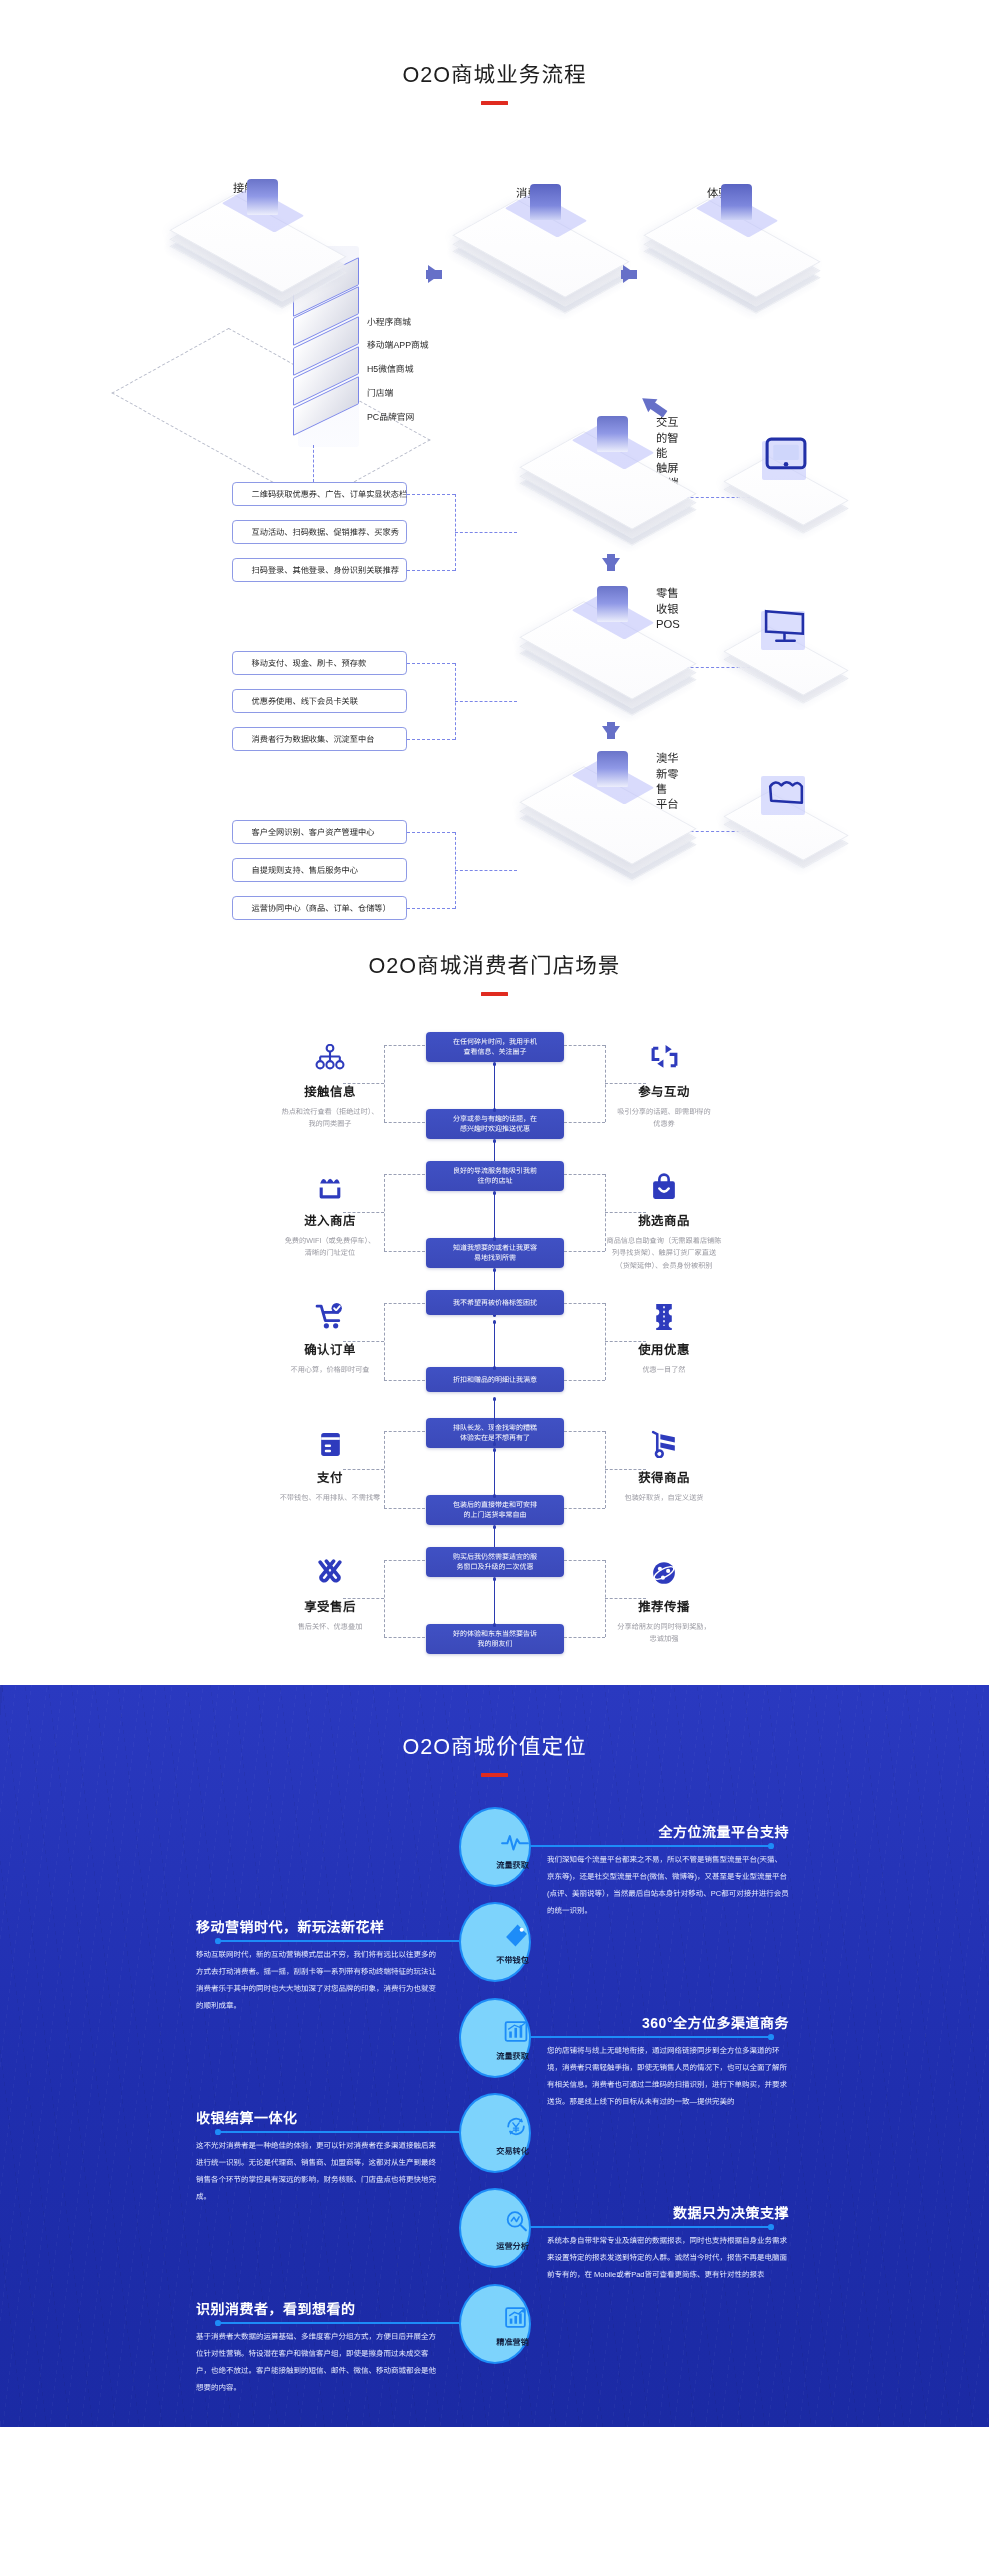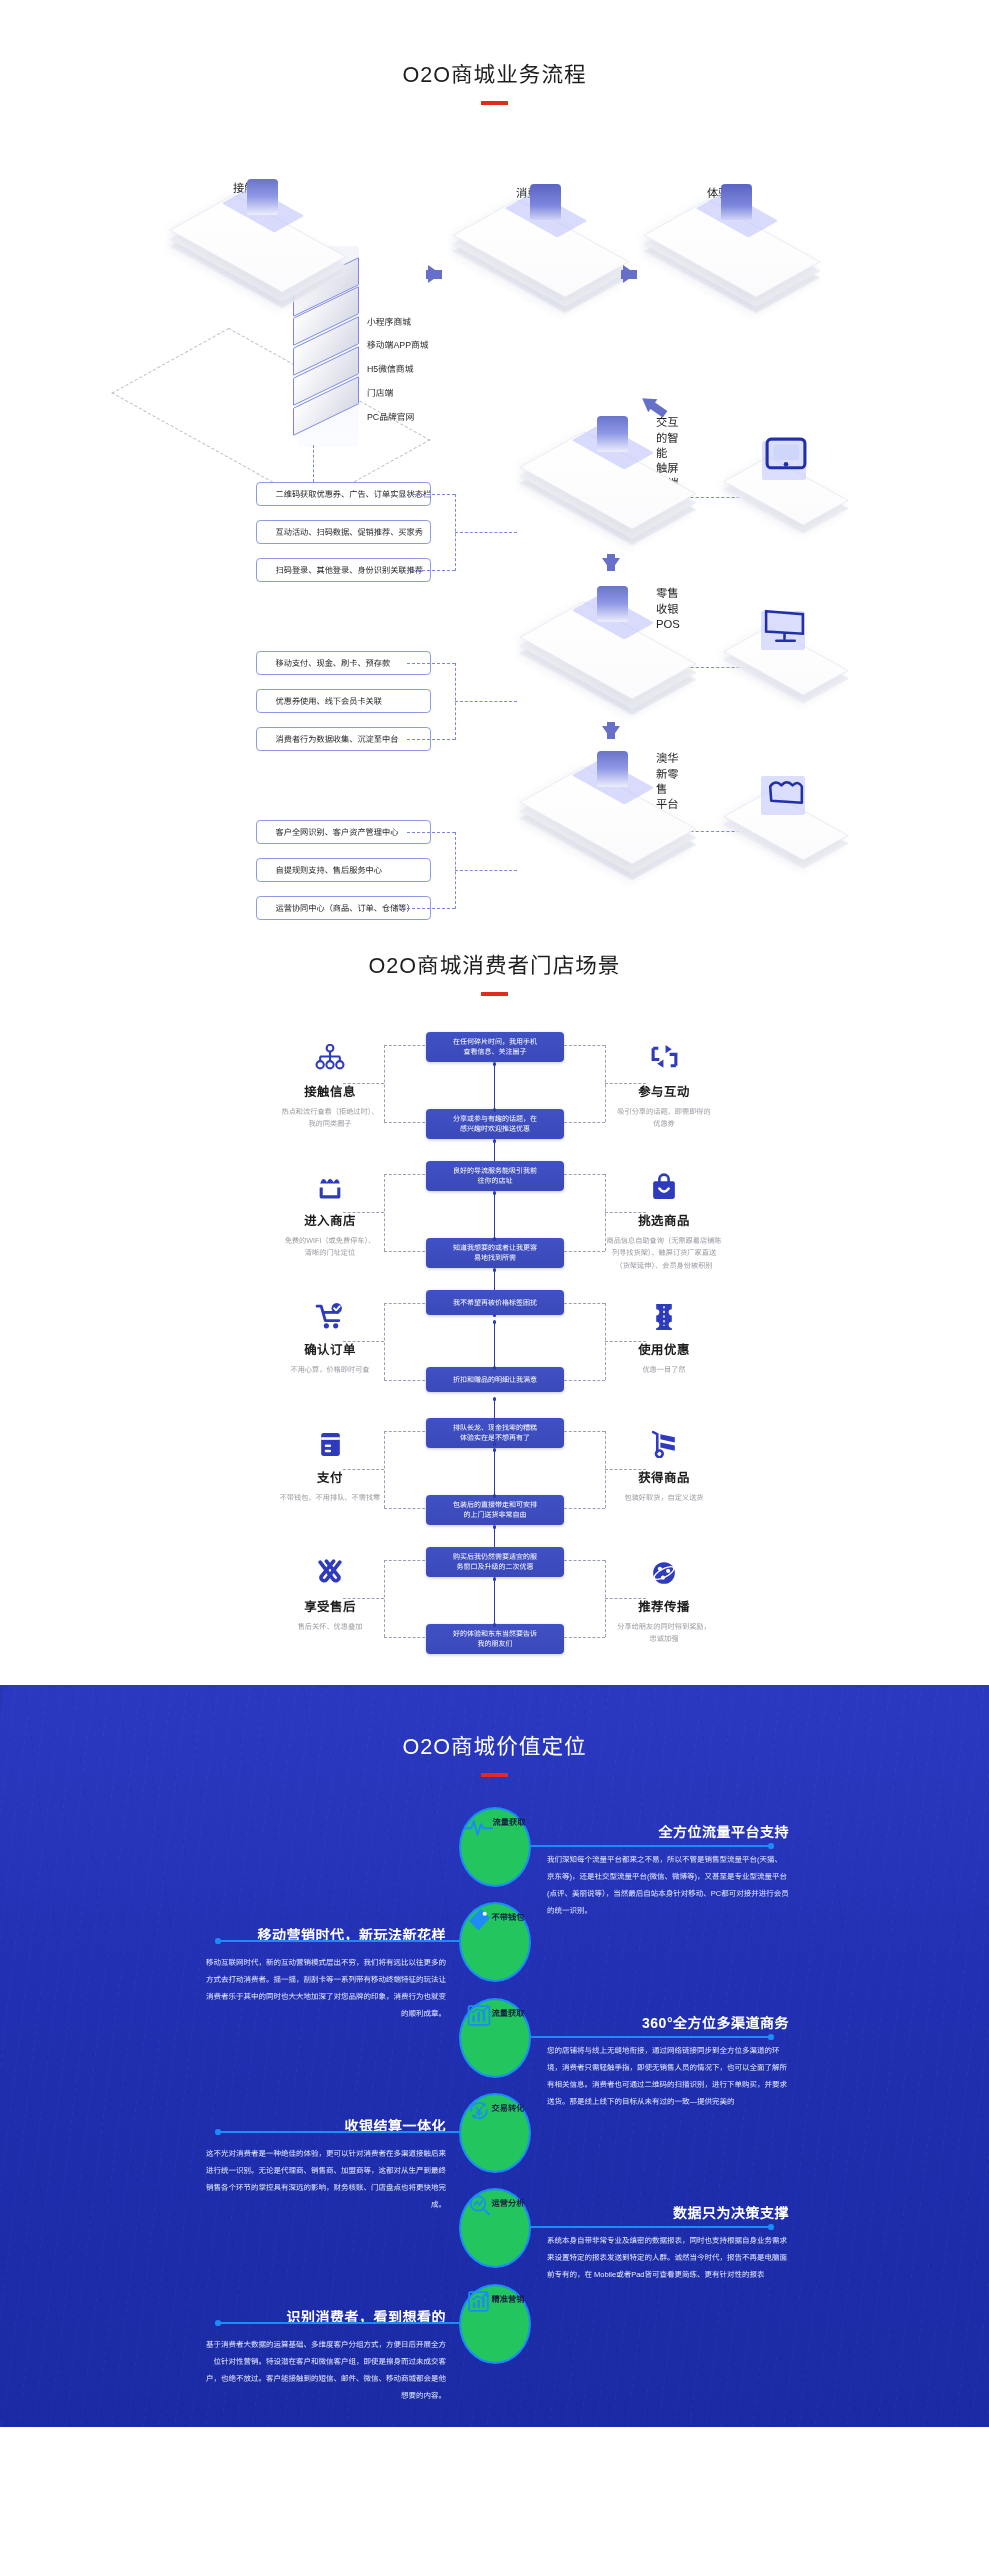--- a/index.html
+++ b/index.html
@@ -98,21 +98,21 @@
     position:absolute; width:0;height:0; z-index:8;
     border-top: 8.2px solid transparent; border-bottom: 8.2px solid transparent; border-right: 13.4px solid #6670c8;
     transform: rotate(35deg);
   }
   .arrow-dl::before{ content:""; position:absolute; left:12.4px; top:-4.1px; width:15.5px;height:8.2px;background:#6670c8;}
 
   
   .pill {
     position: absolute; width: 175px; height: 24px; line-height: 23px;
     border: 0.5px solid #8e9ae6; border-radius: 4.1px; background: #fff;
-    font-size: 8.2px; color: #1f1f1f; padding-left: 18.5px; white-space: nowrap; margin-left: 24px;
+    font-size: 8.2px; color: #1f1f1f; padding-left: 18.5px; white-space: nowrap;
   }
   .dashline { position: absolute; border: 0; border-top: 0.7px dashed #7b86e8; }
   .dashline.v { border: 0; border-left: 0.7px dashed #7b86e8; }
 
   .device {
     position: absolute; z-index: 7;
   }
   .device .dev-halo {
     position:absolute; left:0; top: 4.1px; width: 44px; height: 39px;
     background:#c3c8fb; opacity:.6; border-radius: 2.1px;
@@ -172,40 +172,40 @@
     background:
       repeating-linear-gradient(97deg, rgba(255,255,255,.03) 0 0.5px, transparent 0.5px 15.5px),
       repeating-linear-gradient(83deg, rgba(0,0,0,.05) 0 0.5px, transparent 0.5px 23px);
   }
   .sec3 .inner { position: relative; z-index: 2; }
   .value-list { position: relative; width: 989px; height: 582px; margin-top: 30px; }
 
   .vitem { position: absolute; width: 989px; height: 0; }
   .bubble {
     position: absolute; left: 459px; width: 72px; height: 80px; border-radius: 50%;
-    background: #22c55e; border: 2.6px solid #1d8cf8;
-    display: flex; flex-direction: row; align-items: flex-start; justify-content: center;
+    background: #7dd3fc; border: 2.6px solid #1d8cf8;
+    display: flex; flex-direction: column; align-items: flex-end; justify-content: center;
     z-index: 4;
   }
   .bubble .bi { height: 28px; display:flex; align-items:flex-end; }
   .bubble .bt { margin-top: 5.2px; font-size: 8.2px; font-weight: 700; color: #13203f; }
   .vline {
     position: absolute; height: 1.5px; background: #1d8cf8; top: 38px; z-index: 2;
   }
   .vline .knob { position: absolute; top: -2.1px; width: 5.7px; height: 5.7px; border-radius: 50%; background:#1d8cf8; }
   .vtext { position: absolute; width: 242px; }
   .vtext h3 {
     font-size: 14px; font-weight: 700; color: #ffffff; letter-spacing: 0.5px;
   }
   .vtext p {
     margin-top: 11.3px; font-size: 7.5px; line-height: 2.25; color: #e7ecff; font-weight: 500;
   }
   .vtext.right { left: 547px; }
   .vtext.right h3 { text-align: right; }
-  .vtext.left  { left: 204px; text-align: right; margin-top: 8px; }
+  .vtext.left  { left: 196px; text-align: left; }
 </style>
 </head>
 <body>
 
 <div class="page">
 
   <section class="sec1">
     <div class="sec-title">
       <h2>O2O商城业务流程</h2>
       <div class="rule"></div>

